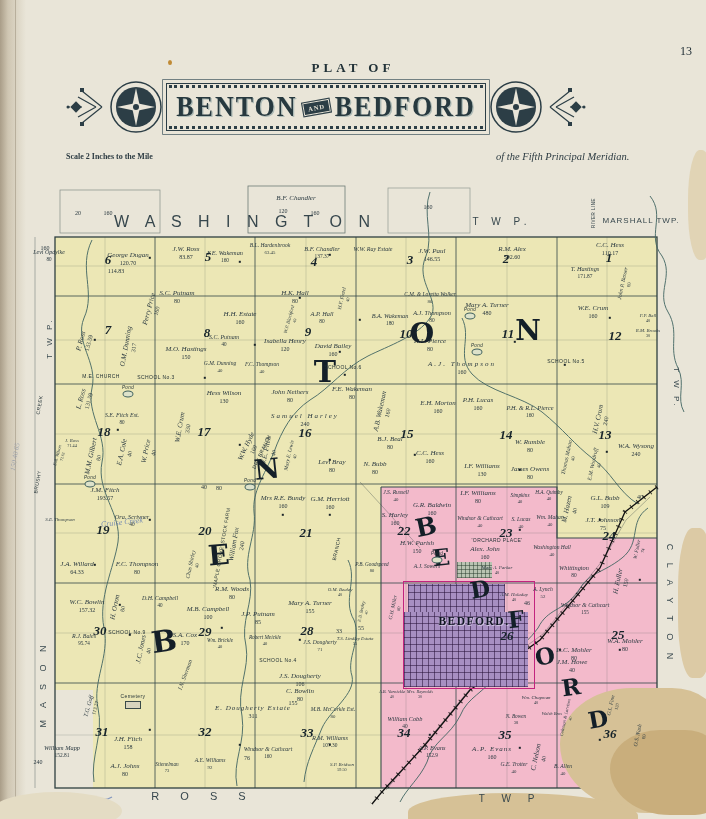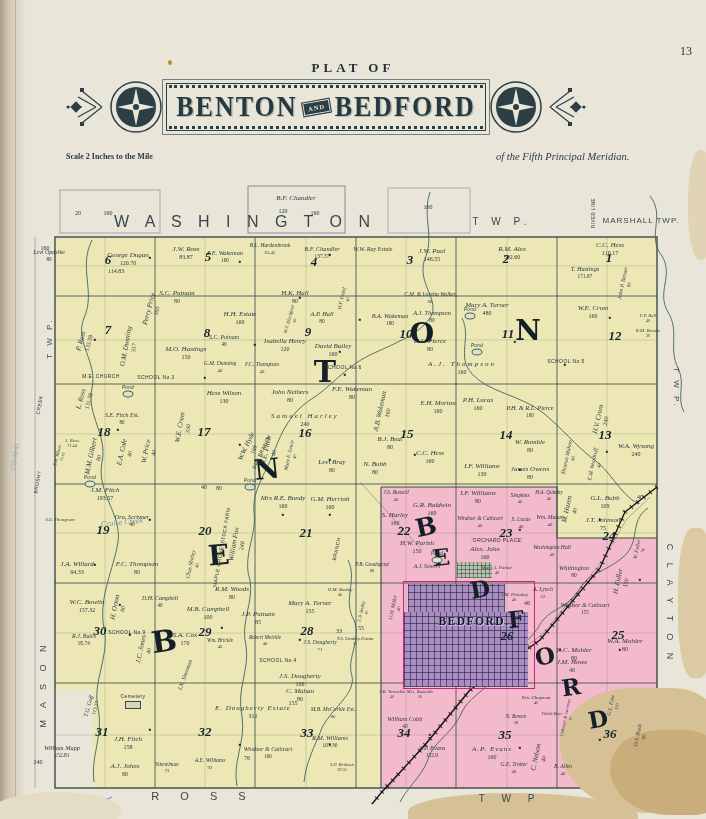--- a/index.html
+++ b/index.html
@@ -717,21 +717,21 @@
       </div>
       <div class="lbl parcel" style="left: 253px; top: 712px; transform: translate(-50%, -50%);">
         <div class="nm" style="letter-spacing: 1px;">E. Dougherty Estate</div>
         <div class="ac">311</div>
       </div>
       <div class="lbl parcel" style="left: 268px; top: 753px; transform: translate(-50%, -50%) scale(0.85);">
         <div class="nm">Windsor &amp; Cathcart</div>
         <div class="ac">160</div>
       </div>
       <div class="lbl parcel" style="left: 300px; top: 695px; transform: translate(-50%, -50%);">
-        <div class="nm">C. Mahan</div>
+        <div class="nm">C. Bowlin</div>
         <div class="ac">80</div>
       </div>
       <div class="lbl parcel" style="left: 333px; top: 713px; transform: translate(-50%, -50%) scale(0.8);">
         <div class="nm">M.B. McCorkle Est.</div>
         <div class="ac">80</div>
       </div>
       <div class="lbl parcel" style="left: 330px; top: 742px; transform: translate(-50%, -50%) scale(0.9);">
         <div class="nm">R.M. Williams</div>
         <div class="ac">107.30</div>
       </div>

